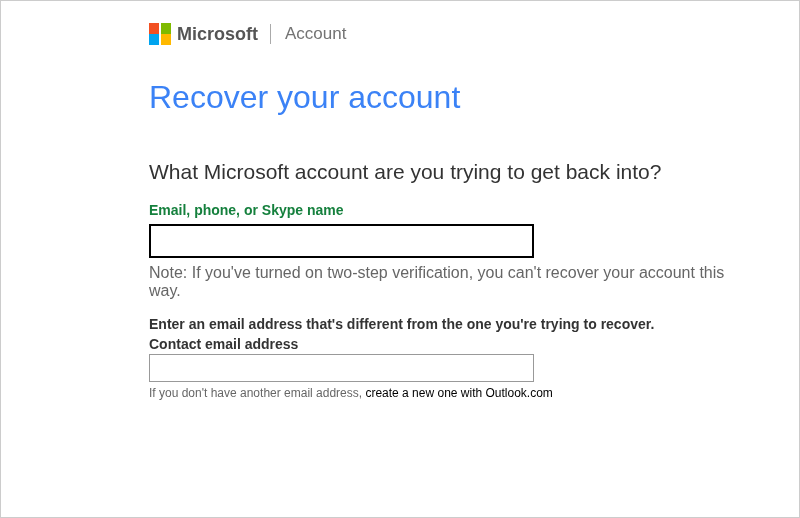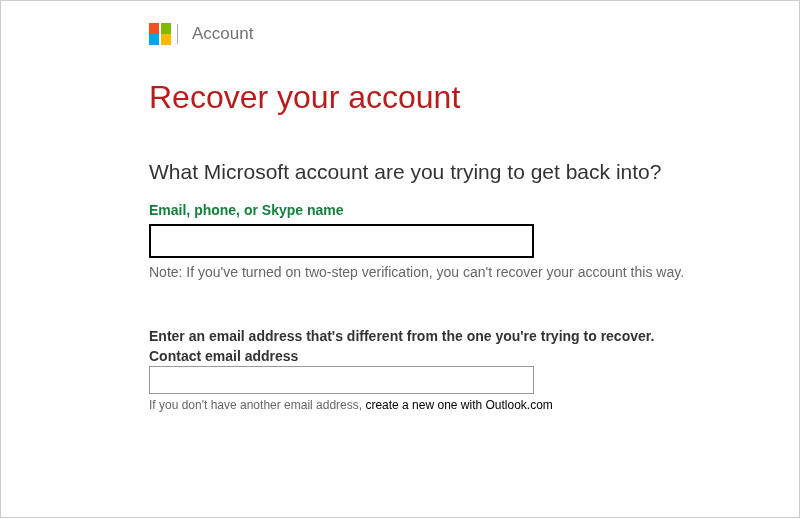--- a/index.html
+++ b/index.html
@@ -55,21 +55,21 @@
       margin-right: 14px;
     }
     .account-text {
       font-size: 17px;
       font-weight: 400;
       color: #737373;
     }
     .heading {
       font-size: 32px;
       font-weight: 300;
-      color: #b91c1c;
+      color: #3b82f6;
       margin-bottom: 24px;
     }
     .subheading {
       font-size: 21px;
       font-weight: 300;
       color: #333;
       margin-bottom: 18px;
       margin-top: 44px;
     }
     .field-label {
@@ -98,23 +98,23 @@
     .input-secondary {
       width: 385px;
       height: 28px;
       border: 1px solid #999;
       font-size: 14px;
       padding: 4px 8px;
       outline: none;
       margin-bottom: 4px;
     }
     .note-text {
-      font-size: 14px;
+      font-size: 16px;
       color: #666;
-      margin-bottom: 48px;
+      margin-bottom: 16px;
     }
     .help-text {
       font-size: 14px;
       color: #333;
       margin-bottom: 4px;
       font-weight: bold;
     }
     .bottom-text {
       font-size: 12px;
       color: #666;
@@ -134,20 +134,21 @@
     <span class="ms-logo">
       <span class="ms-logo-row">
         <span class="ms-sq tl"></span>
           <span class="ms-sq tr"></span>
       </span>
       <span class="ms-logo-row">
         <span class="ms-sq bl"></span>
           <span class="ms-sq br"></span>
       </span>
     </span>
+    <span class="brand-text">Microsoft</span>
     <span class="divider"></span>
     <span class="account-text">Account</span>
   </div>
 
   <h1 class="heading">Recover your account</h1>
 
   <h2 class="subheading">What Microsoft account are you trying to get back into?</h2>
 
   <label class="field-label">Email, phone, or Skype name</label>
   <input type="text" class="input-main" autofocus="" value="" style="">

